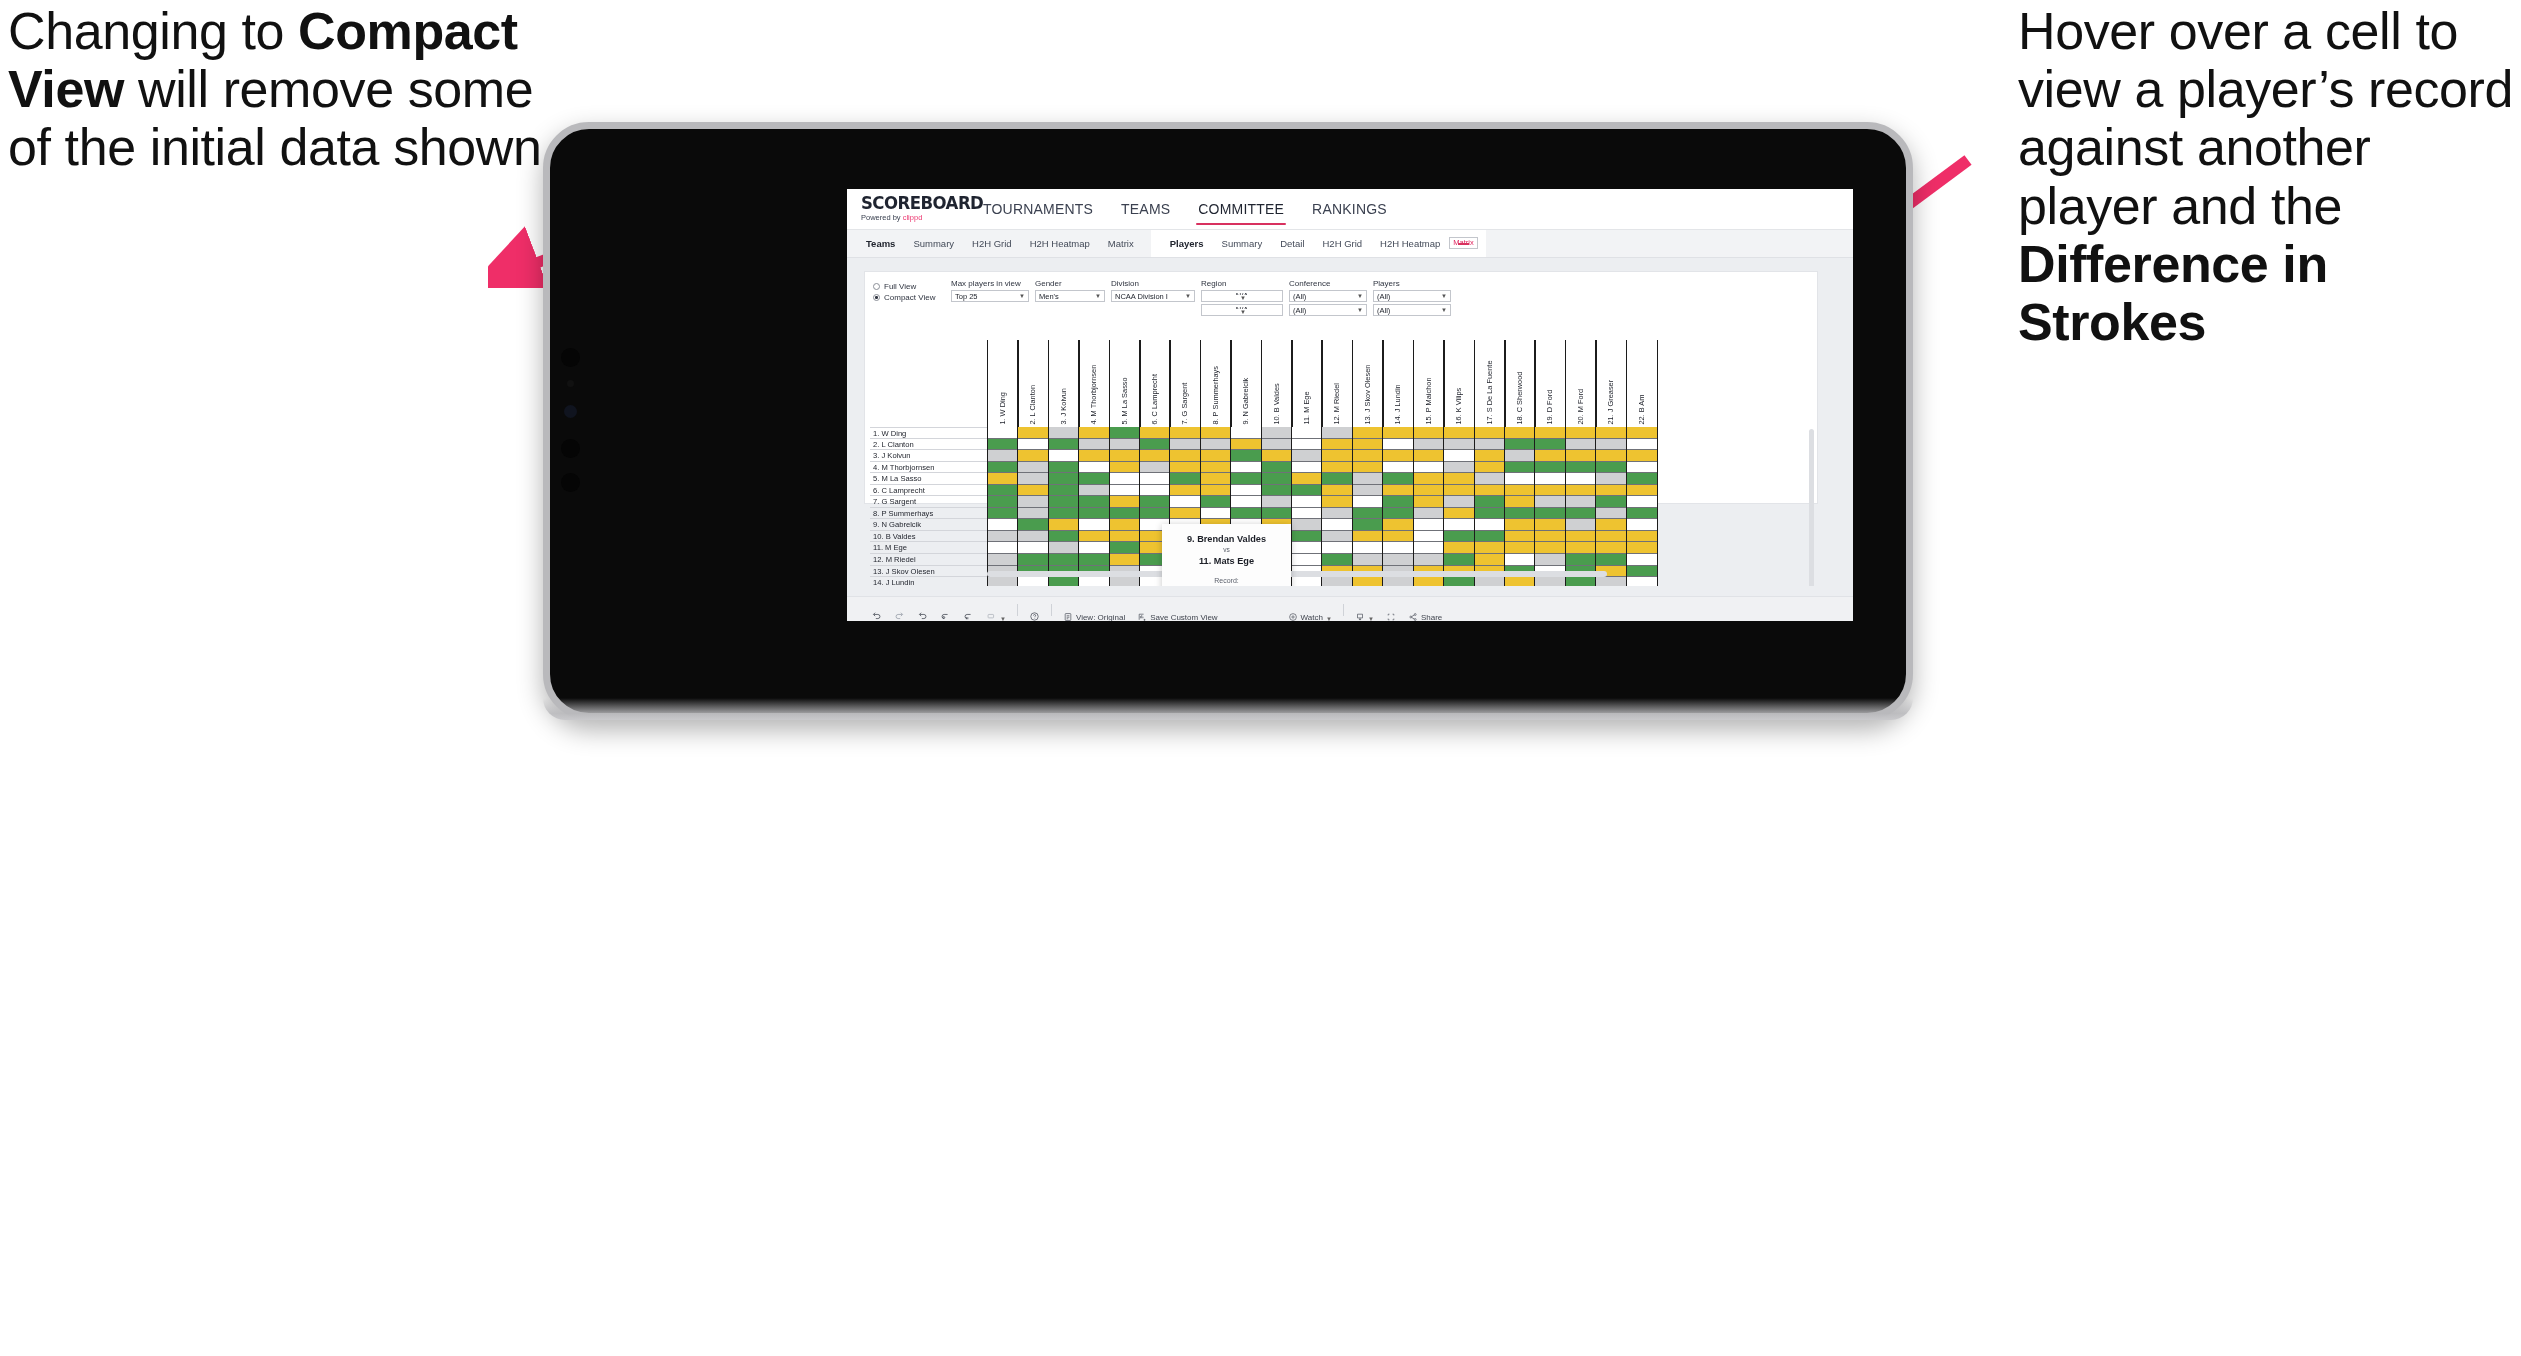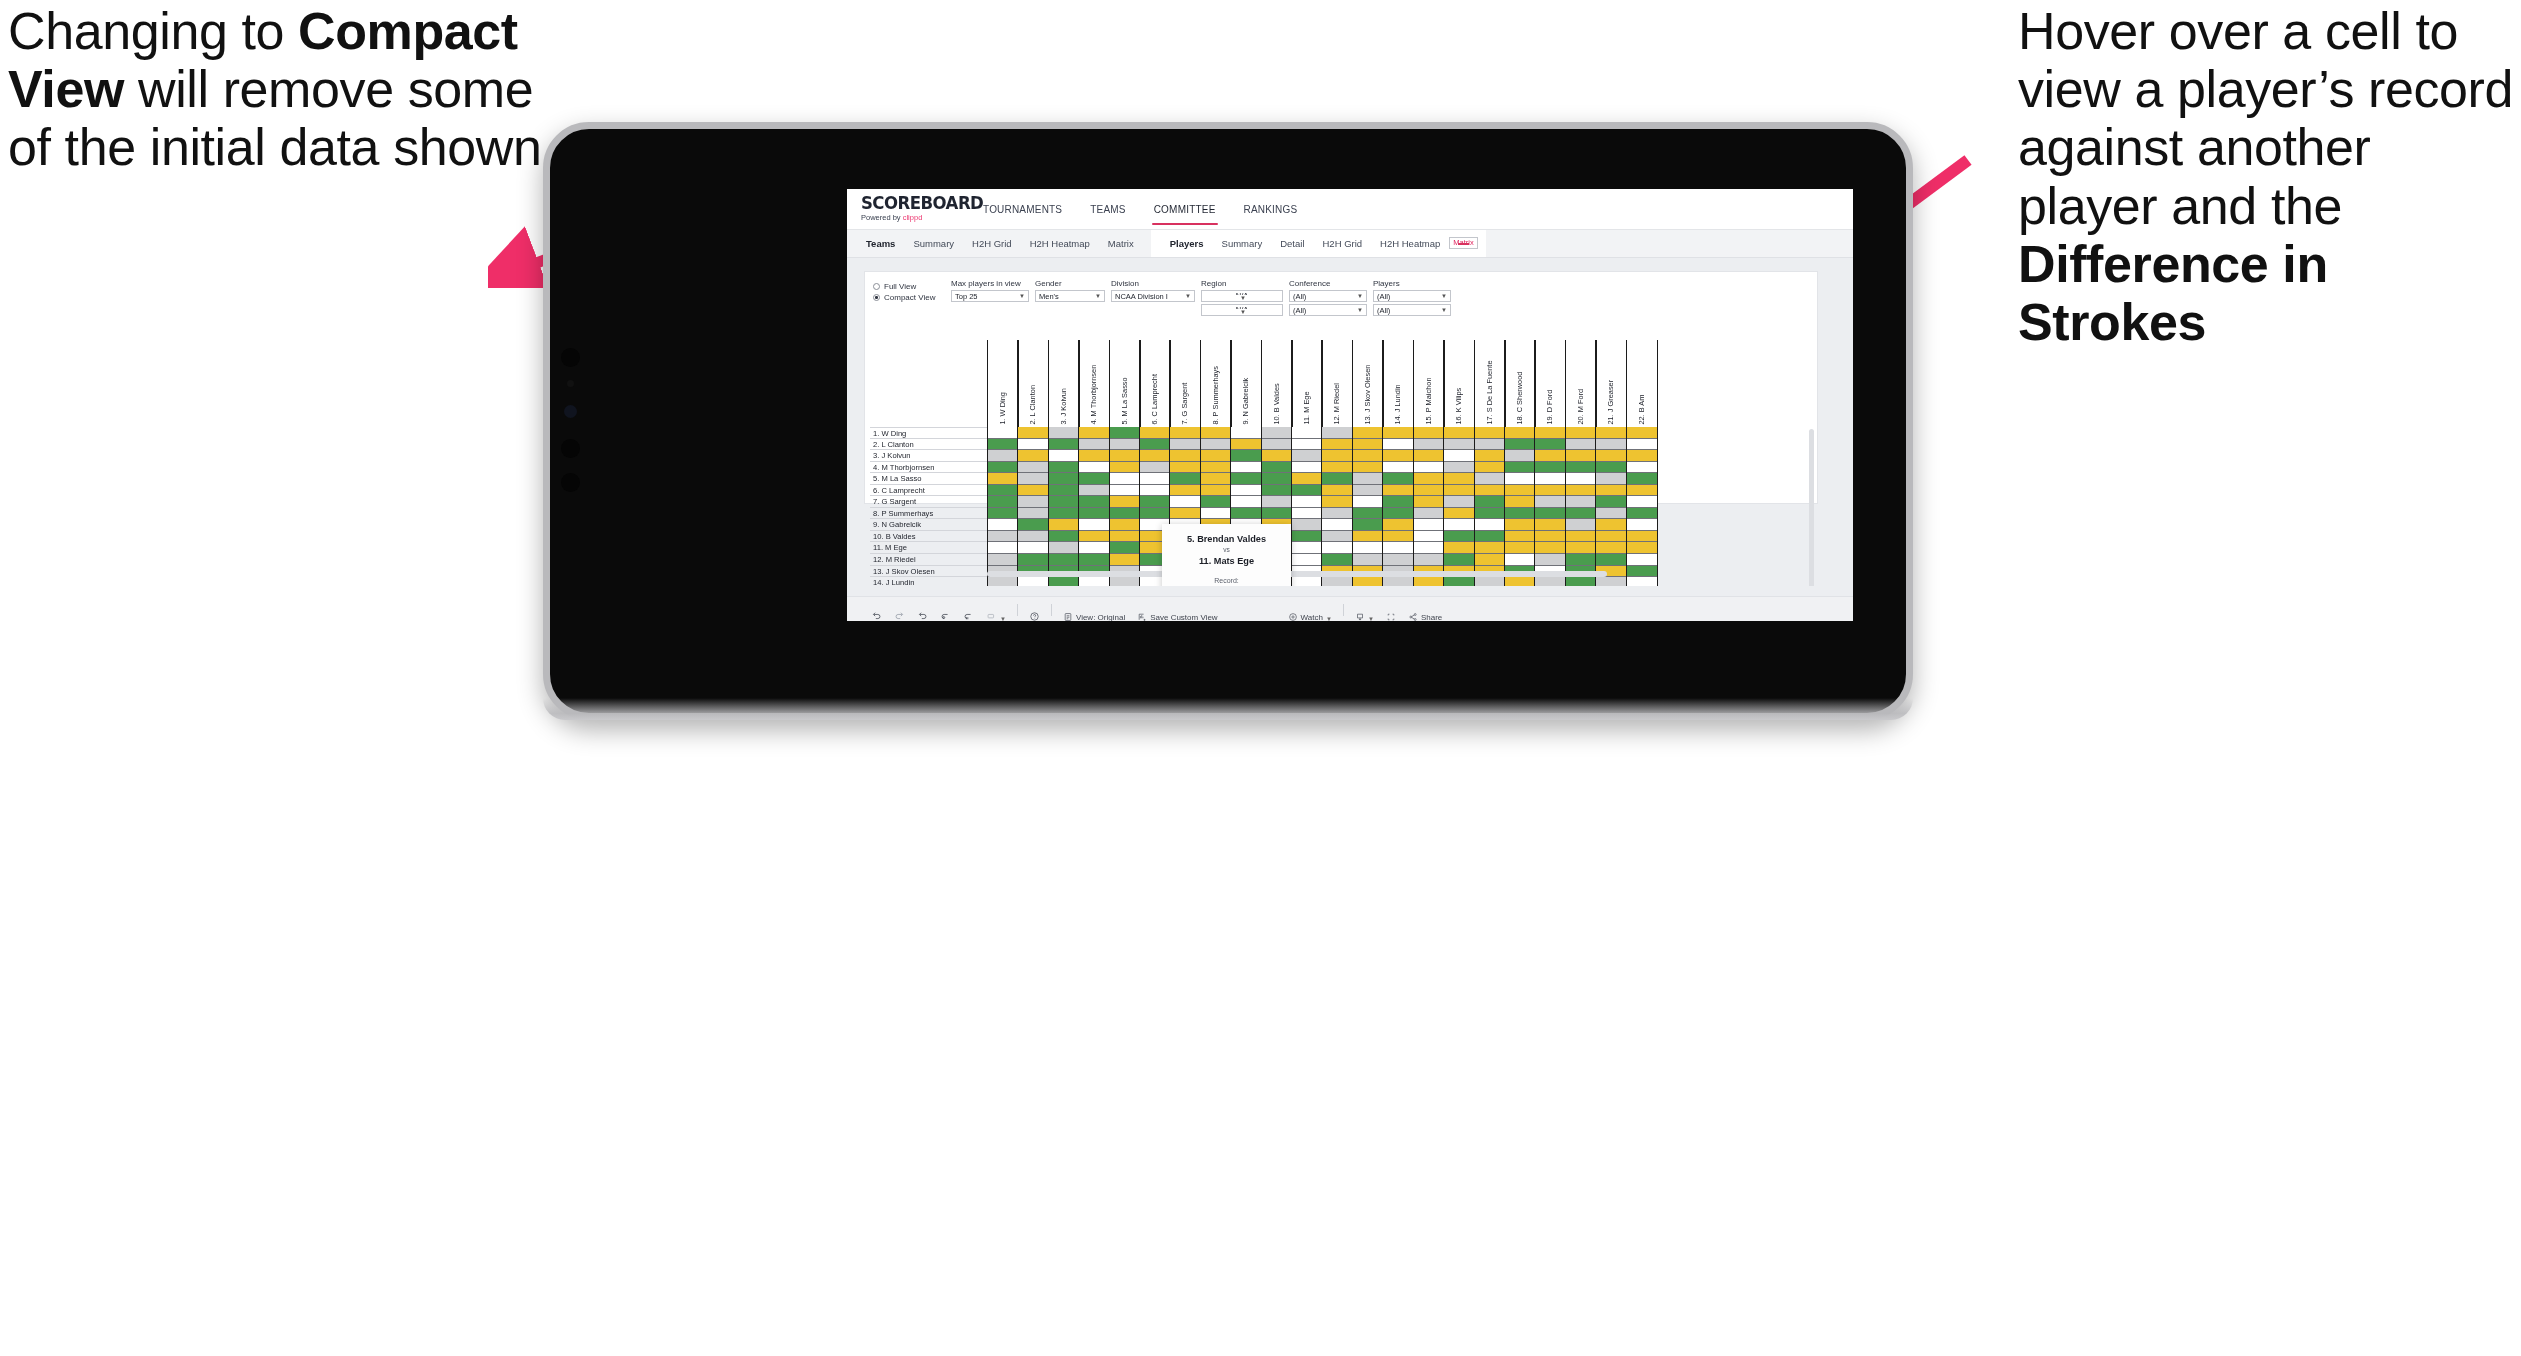--- a/index.html
+++ b/index.html
@@ -45,21 +45,21 @@
 
   
   #topnav{height:40px;background:#ffffff;display:flex;align-items:stretch;
           border-bottom:1px solid #e3e5e8;}
   #brand{width:122px;padding:4px 0 0 14px;box-sizing:border-box;}
   #brandname{font-family:"DejaVu Sans", sans-serif;font-weight:700;font-size:18px;
     letter-spacing:-0.6px;color:#1f2430;line-height:19px;
     transform:scaleX(.92);transform-origin:left center;}
   #brandsub{font-size:7.5px;color:#3a4150;margin-top:1px;}
   #brandsub .pk{color:#ec3a72;font-weight:400;}
-  .topitem{display:flex;align-items:center;padding:0 14px;font-size:10px;
+  .topitem{display:flex;align-items:center;padding:0 14px;font-size:14px;
     color:#3b4150;letter-spacing:.2px;position:relative;cursor:pointer;}
   .topitem.active{color:#1f2430;}
   .topitem.active:after{content:"";position:absolute;left:12px;right:12px;bottom:4px;
     height:2.5px;background:#d8315f;border-radius:2px;}
 
   
   #subnav{height:27px;background:#f2f3f5;display:flex;align-items:center;
     border-bottom:1px solid #dfe1e5;}
   .tabgroup{display:flex;align-items:center;height:100%;}
   .tabgroup.g1{background:#f2f3f5;padding-left:10px;padding-right:8px;}
@@ -711,21 +711,21 @@
                 <div class="cell y"></div>
                 <div class="cell w"></div>
                 <div class="cell g"></div>
                 <div class="cell w"></div>
               </div>
             </div>
           <div id="vscroll"></div>
           <div id="hscroll"></div>
 
           <div id="tooltip">
-            <div class="t1">5. Brendan Valdes</div>
+            <div class="t1">9. Brendan Valdes</div>
             <div class="vs">vs</div>
             <div class="t2">11. Mats Ege</div>
             <div class="lbl">Record:</div>
             <div class="val">0 - 1 - 0</div>
 
           </div>
         </div>
       </div>
 
       <div id="bottombar">

